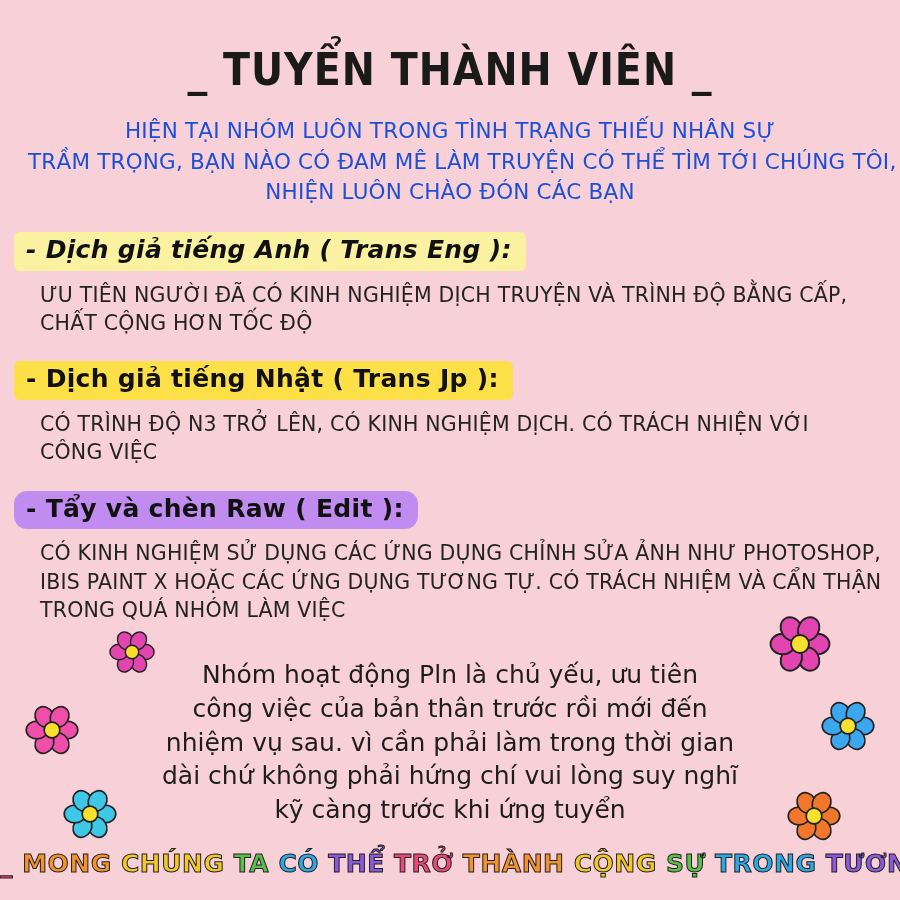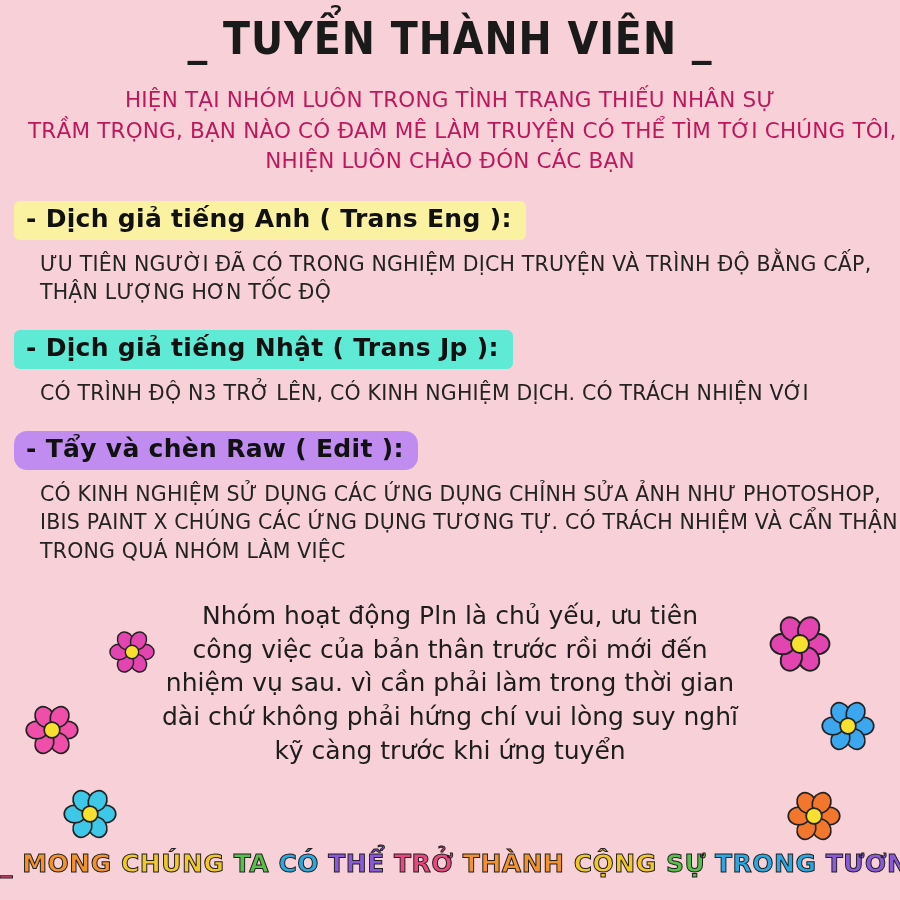--- a/index.html
+++ b/index.html
@@ -23,31 +23,31 @@
   }
 
   
   .title {
     text-align: center;
     font-family: "DejaVu Sans", sans-serif;
     font-weight: bold;
     font-size: 44px;
     letter-spacing: 1px;
     color: #1a1a1a;
-    padding-top: 15px;
+    padding-top: 46px;
     line-height: 1.1;
     text-transform: uppercase;
     font-stretch: condensed;
   }
 
   
   .intro {
     text-align: center;
     font-size: 21.5px;
-    color: #be185d;
+    color: #1d4ed8;
     line-height: 1.42;
     margin: 22px 28px 0 28px;
     letter-spacing: 0.2px;
     font-family: "DejaVu Sans", sans-serif;
   }
   .intro div { white-space: nowrap; }
 
   
   .section { margin-top: 24px; }
   .sec-head {
@@ -114,39 +114,40 @@
 
   <div class="title">_ TUYỂN THÀNH VIÊN _</div>
 
   <div class="intro">
     <div>HIỆN TẠI NHÓM LUÔN TRONG TÌNH TRẠNG THIẾU NHÂN SỰ</div>
     <div>TRẦM TRỌNG, BẠN NÀO CÓ ĐAM MÊ LÀM TRUYỆN CÓ THỂ TÌM TỚI CHÚNG TÔI,</div>
     <div>NHIỆN LUÔN CHÀO ĐÓN CÁC BẠN</div>
   </div>
 
   <div class="section">
-    <div class="sec-head hl-yellow" style="background: rgb(250, 242, 160);">- Dịch giả tiếng Anh ( Trans Eng ):</div>
+    <div class="sec-head hl-yellow" style="background: rgb(250, 242, 160); font-style: italic;">- Dịch giả tiếng Anh ( Trans Eng ):</div>
     <div class="sec-body">
-      <div>ƯU TIÊN NGƯỜI ĐÃ CÓ TRONG NGHIỆM DỊCH TRUYỆN VÀ TRÌNH ĐỘ BẰNG CẤP,</div>
-      <div>THẬN LƯỢNG HƠN TỐC ĐỘ</div>
+      <div>ƯU TIÊN NGƯỜI ĐÃ CÓ KINH NGHIỆM DỊCH TRUYỆN VÀ TRÌNH ĐỘ BẰNG CẤP,</div>
+      <div>CHẤT CỘNG HƠN TỐC ĐỘ</div>
     </div>
   </div>
 
   <div class="section">
-    <div class="sec-head hl-blue" style="background: #5eead4;">- Dịch giả tiếng Nhật ( Trans Jp ):</div>
+    <div class="sec-head hl-blue" style="background: #fde047;">- Dịch giả tiếng Nhật ( Trans Jp ):</div>
     <div class="sec-body">
       <div>CÓ TRÌNH ĐỘ N3 TRỞ LÊN, CÓ KINH NGHIỆM DỊCH. CÓ TRÁCH NHIỆN VỚI</div>
+      <div>CÔNG VIỆC</div>
     </div>
   </div>
 
   <div class="section">
     <div class="sec-head hl-purple" style="background: rgb(192, 140, 240);">- Tẩy và chèn Raw ( Edit ):</div>
     <div class="sec-body">
       <div>CÓ KINH NGHIỆM SỬ DỤNG CÁC ỨNG DỤNG CHỈNH SỬA ẢNH NHƯ PHOTOSHOP,</div>
-      <div>IBIS PAINT X CHÚNG CÁC ỨNG DỤNG TƯƠNG TỰ. CÓ TRÁCH NHIỆM VÀ CẨN THẬN</div>
+      <div>IBIS PAINT X HOẶC CÁC ỨNG DỤNG TƯƠNG TỰ. CÓ TRÁCH NHIỆM VÀ CẨN THẬN</div>
       <div>TRONG QUÁ NHÓM LÀM VIỆC</div>
     </div>
   </div>
 
   <div class="closing">
     <div>Nhóm hoạt động Pln là chủ yếu, ưu tiên</div>
     <div>công việc của bản thân trước rồi mới đến</div>
     <div>nhiệm vụ sau. vì cần phải làm trong thời gian</div>
     <div>dài chứ không phải hứng chí vui lòng suy nghĩ</div>
     <div>kỹ càng trước khi ứng tuyển</div>

